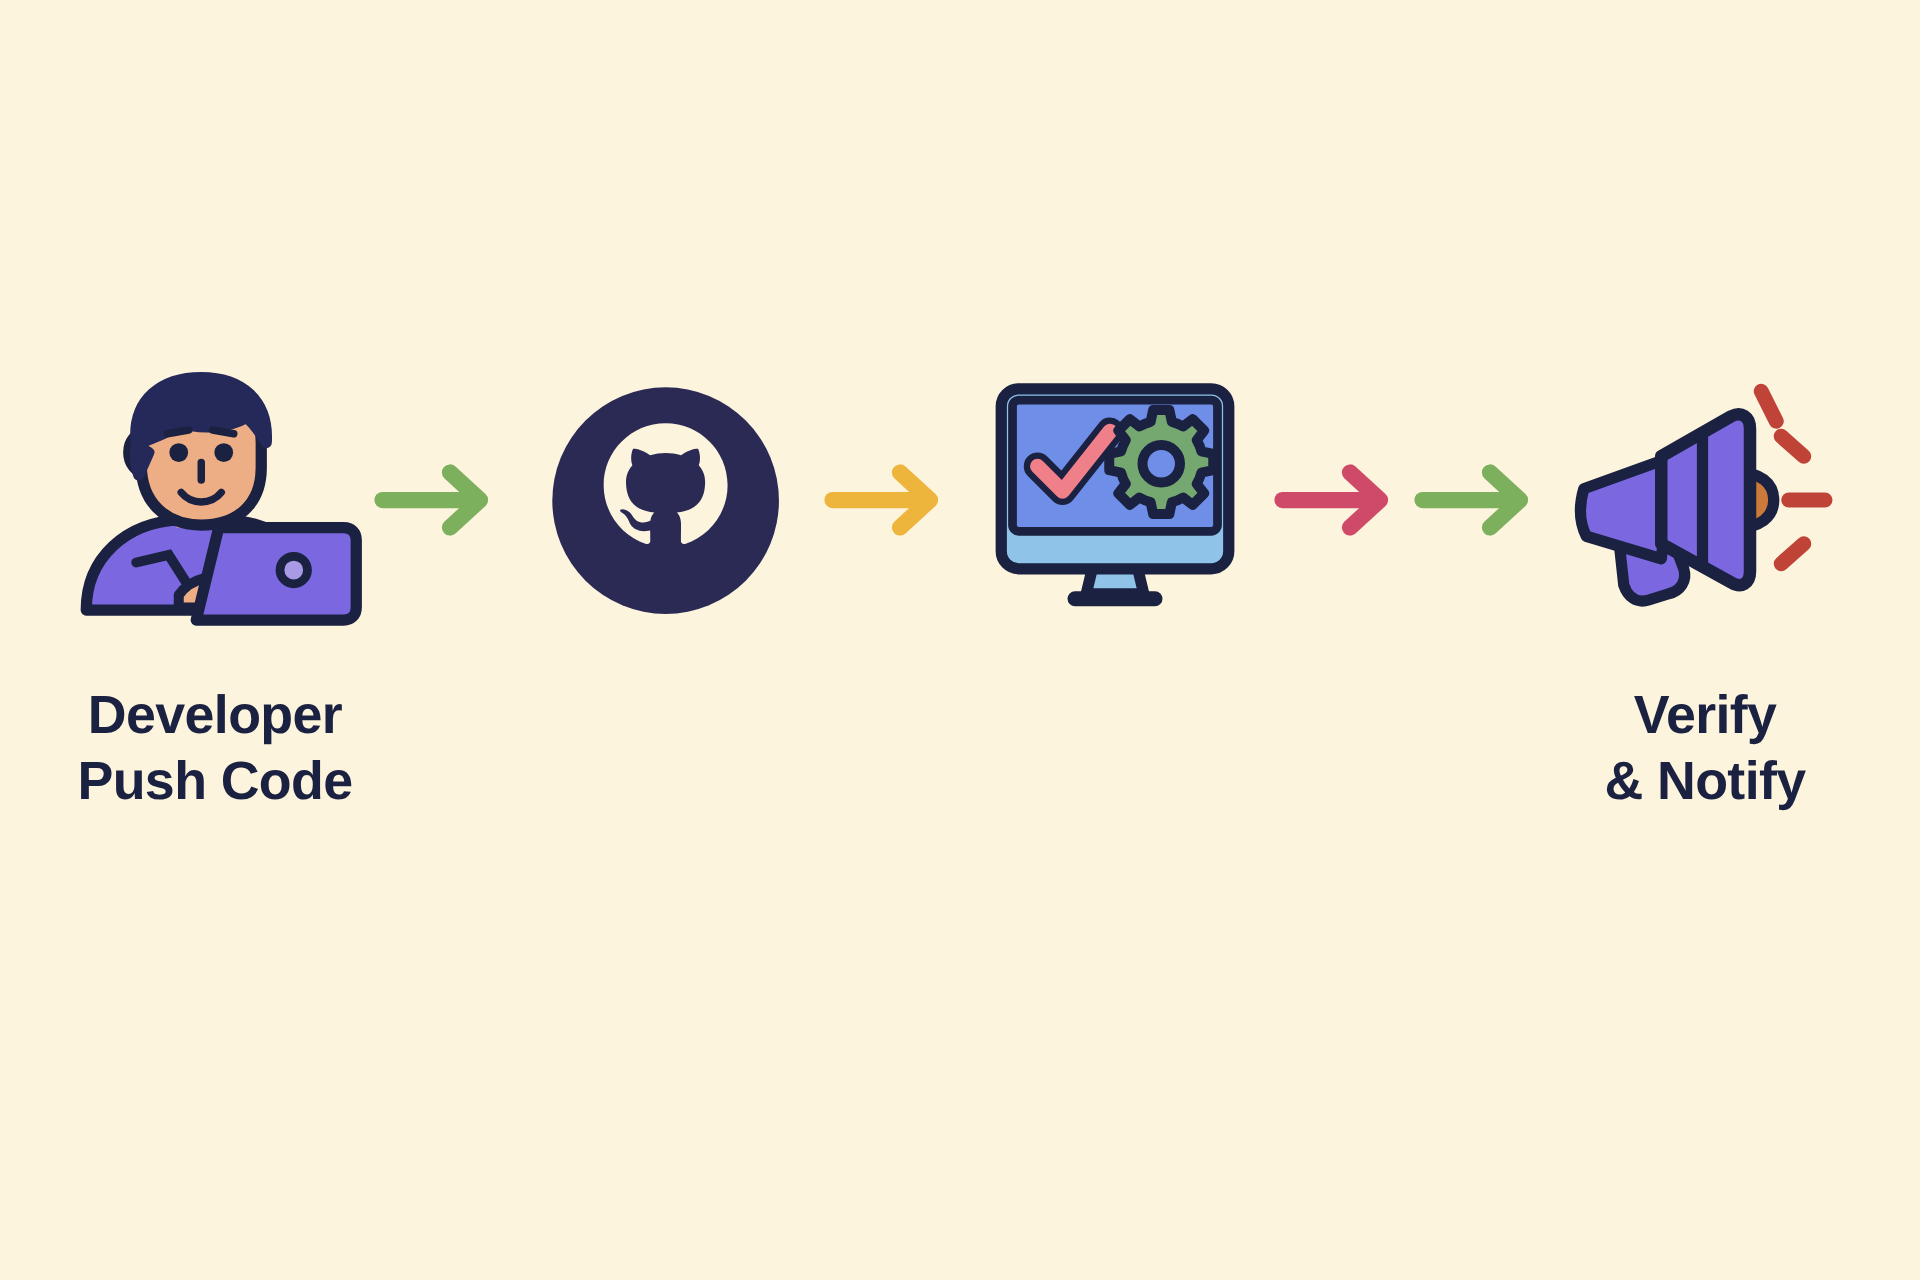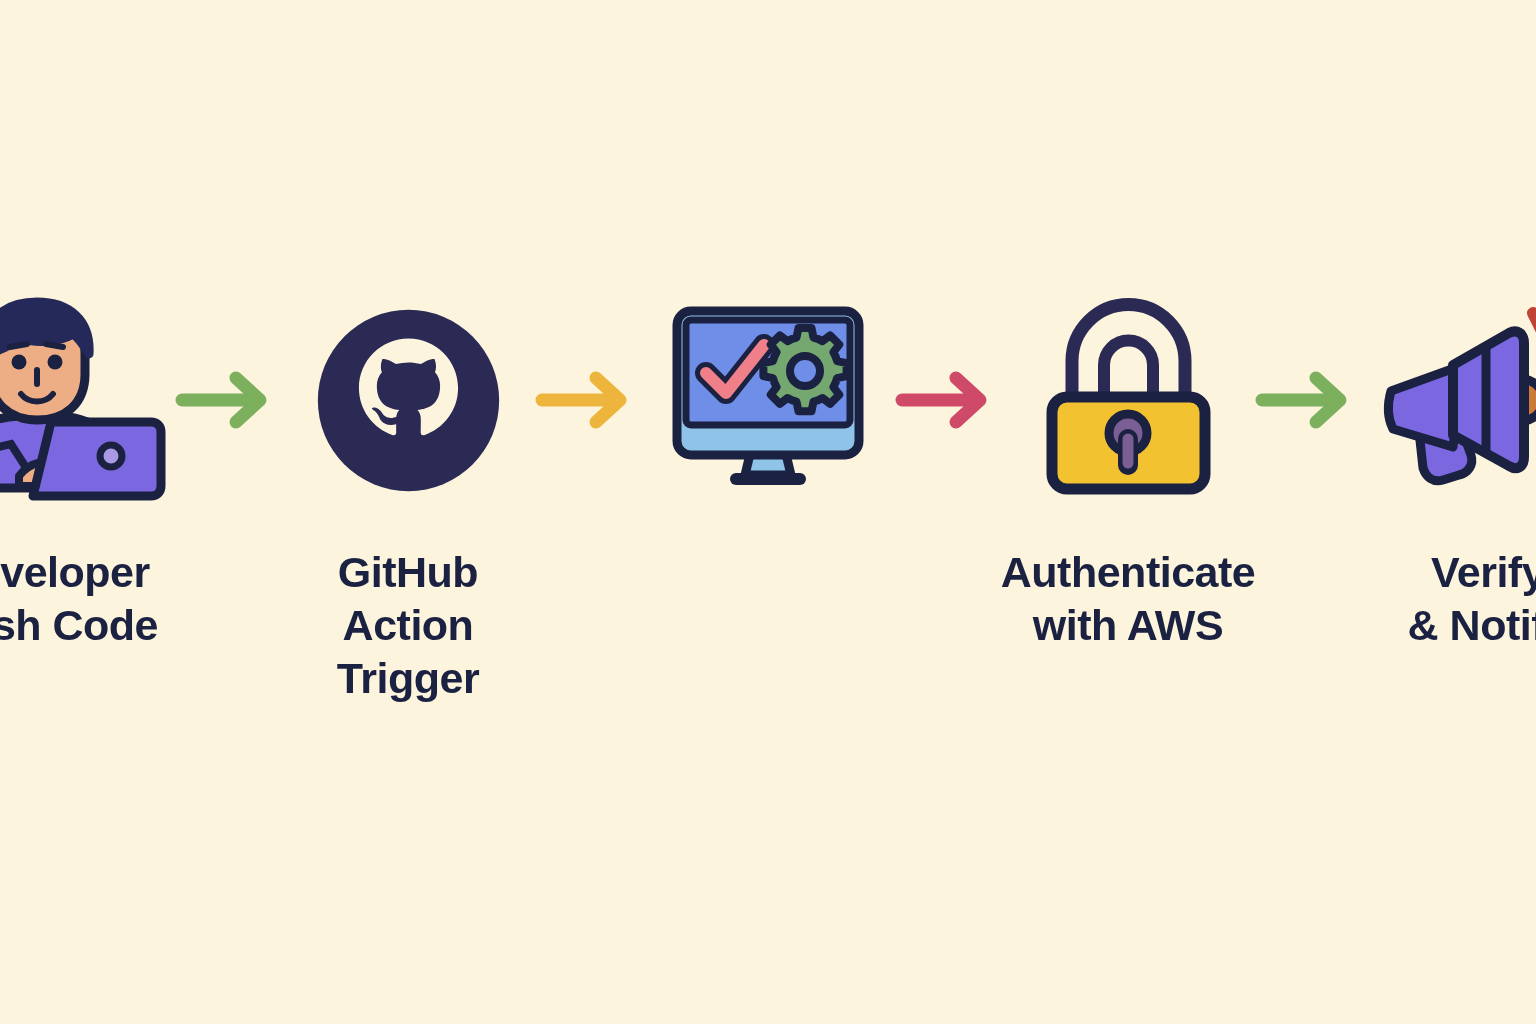--- a/index.html
+++ b/index.html
@@ -129,23 +129,20 @@
       </svg>
     </div>
 
     <div class="step">
       <div class="icon-slot">
         <svg width="185" height="185" viewBox="0 0 100 100">
           <circle cx="50" cy="50" r="49" fill="#2a2a55"></circle>
           <path fill="#fdf4de" d="M50 16.5c-14.8 0-26.8 12-26.8 26.8 0 11.85 7.68 21.9 18.33 25.44 1.34.25 1.83-.58 1.83-1.29 0-.64-.02-2.33-.04-4.57-7.46 1.62-9.03-3.59-9.03-3.59-1.22-3.1-2.98-3.92-2.98-3.92-2.43-1.66.19-1.63.19-1.63 2.69.19 4.1 2.76 4.1 2.76 2.39 4.1 6.27 2.91 7.8 2.23.24-1.73.94-2.91 1.7-3.58-5.96-.68-12.22-2.98-12.22-13.26 0-2.93 1.05-5.32 2.76-7.2-.28-.68-1.2-3.41.26-7.11 0 0 2.25-.72 7.37 2.75a25.7 25.7 0 0 1 6.71-.9c2.28.01 4.57.31 6.71.9 5.12-3.47 7.36-2.75 7.36-2.75 1.47 3.7.55 6.43.27 7.11 1.72 1.88 2.76 4.27 2.76 7.2 0 10.3-6.27 12.57-12.25 13.24.96.83 1.82 2.46 1.82 4.96 0 3.58-.03 6.47-.03 7.35 0 .72.48 1.55 1.84 1.29C69.14 65.18 76.8 55.14 76.8 43.3c0-14.8-12-26.8-26.8-26.8z"></path>
         </svg>
       </div>
-      <div class="step-label">GitHub
-Action
-Trigger</div>
     </div>
 
     <div class="arrow-slot">
       <svg width="100" height="60" viewBox="0 0 100 60">
         <g stroke="#eeb53c" stroke-width="13" stroke-linecap="round" stroke-linejoin="round" fill="none">
           <line x1="4" y1="30" x2="78" y2="30"></line>
           <polyline points="58,8 82,30 58,52"></polyline>
         </g>
       </svg>
     </div>
@@ -175,38 +172,20 @@
 
     <div class="arrow-slot">
       <svg width="100" height="60" viewBox="0 0 100 60">
         <g stroke="#cf4a68" stroke-width="13" stroke-linecap="round" stroke-linejoin="round" fill="none">
           <line x1="4" y1="30" x2="78" y2="30"></line>
           <polyline points="58,8 82,30 58,52"></polyline>
         </g>
       </svg>
     </div>
 
-    <div class="step">
-      <div class="icon-slot">
-        <svg width="175" height="190" viewBox="0 0 175 190">
-
-          <path d="M31 96 L31 56 A56.5 56.5 0 0 1 144 56 L144 96" fill="none" stroke="#2a2a55" stroke-width="13" stroke-linecap="round"></path>
-
-          <path d="M63 96 L63 60 A24.5 24.5 0 0 1 112 60 L112 96" fill="none" stroke="#2a2a55" stroke-width="12" stroke-linecap="round"></path>
-
-          <rect x="11" y="92" width="153" height="92" rx="15" fill="#f2c230" stroke="#1b2140" stroke-width="11"></rect>
-
-          <circle cx="87" cy="128" r="19" fill="#7b5e94" stroke="#1b2140" stroke-width="9"></circle>
-          <path d="M87 134 L87 160" stroke="#1b2140" stroke-width="20" stroke-linecap="round"></path>
-          <path d="M87 134 L87 158" stroke="#7b5e94" stroke-width="11" stroke-linecap="round"></path>
-        </svg>
-      </div>
-      <div class="step-label">Authenticate
-with AWS</div>
-    </div>
 
     <div class="arrow-slot">
       <svg width="100" height="60" viewBox="0 0 100 60">
         <g stroke="#7cb05c" stroke-width="13" stroke-linecap="round" stroke-linejoin="round" fill="none">
           <line x1="4" y1="30" x2="78" y2="30"></line>
           <polyline points="58,8 82,30 58,52"></polyline>
         </g>
       </svg>
     </div>
 

